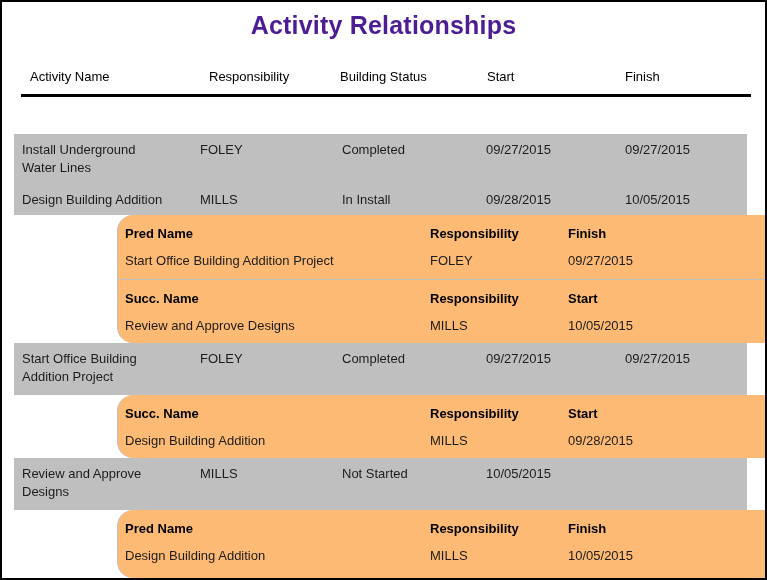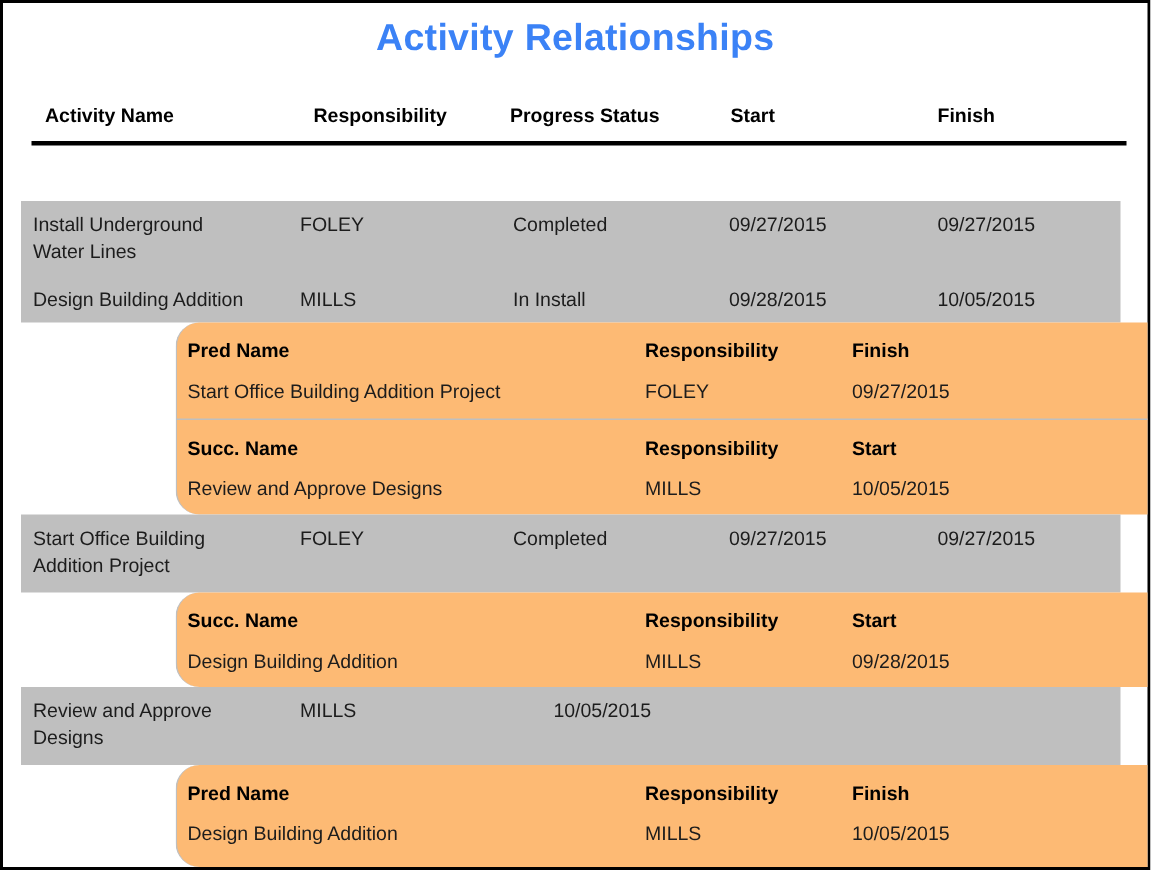--- a/index.html
+++ b/index.html
@@ -3,23 +3,23 @@
 <meta charset="utf-8">
 <style>
   html,body { margin:0; padding:0; background:#fff; }
   .page {
     position:relative; width:767px; height:580px; box-sizing:border-box;
     border:2px solid #000; background:#fff; overflow:hidden;
     font-family:"Liberation Sans", sans-serif; font-size:13px; line-height:18px; color:#1c1c1c;
   }
   .title {
     position:absolute; top:9px; left:0; width:100%; text-align:center;
-    font-size:25px; line-height:28px; font-weight:bold; color:#3b82f6; letter-spacing:0.2px;
+    font-size:25px; line-height:28px; font-weight:bold; color:#4c1d95; letter-spacing:0.2px;
   }
-  .ch { position:absolute; top:66px; font-weight:bold; color:#000; }
+  .ch { position:absolute; top:66px; font-weight:normal; color:#000; }
   .ch-name   { left:28px; }
   .ch-resp   { left:207px; }
   .ch-status { left:338px; }
   .ch-start  { left:485px; }
   .ch-finish { left:623px; }
   .rule { position:absolute; left:19px; top:92px; width:730px; height:3px; background:#000; }
 
   .band {
     position:absolute; left:12px; width:733px; background:#bfbfbf;
     box-sizing:border-box; padding:7px 0 0 8px; overflow:hidden;
@@ -48,21 +48,21 @@
 </head>
 <body>
 
 <div class="page">
 
   <div class="title">Activity Relationships</div>
 
   <div>
     <span class="ch ch-name">Activity Name</span>
     <span class="ch ch-resp">Responsibility</span>
-    <span class="ch ch-status">Progress Status</span>
+    <span class="ch ch-status">Building Status</span>
     <span class="ch ch-start">Start</span>
     <span class="ch ch-finish">Finish</span>
   </div>
 
   <div class="rule"></div>
 
   <div class="band band1">
     <div class="arow">
       <span class="cell-name">Install Underground Water Lines</span>
       <span>FOLEY</span>
@@ -128,20 +128,21 @@
         <span>MILLS</span>
         <span>09/28/2015</span>
       </div>
     </div>
   </div>
 
   <div class="band band3">
     <div class="arow">
       <span class="cell-name">Review and Approve Designs</span>
       <span>MILLS</span>
+      <span>Not Started</span>
       <span class="r">10/05/2015</span>
     </div>
   </div>
 
   <div class="sub sub3">
     <div class="group">
       <div class="srow head">
         <span>Pred Name</span>
         <span>Responsibility</span>
         <span>Finish</span>

